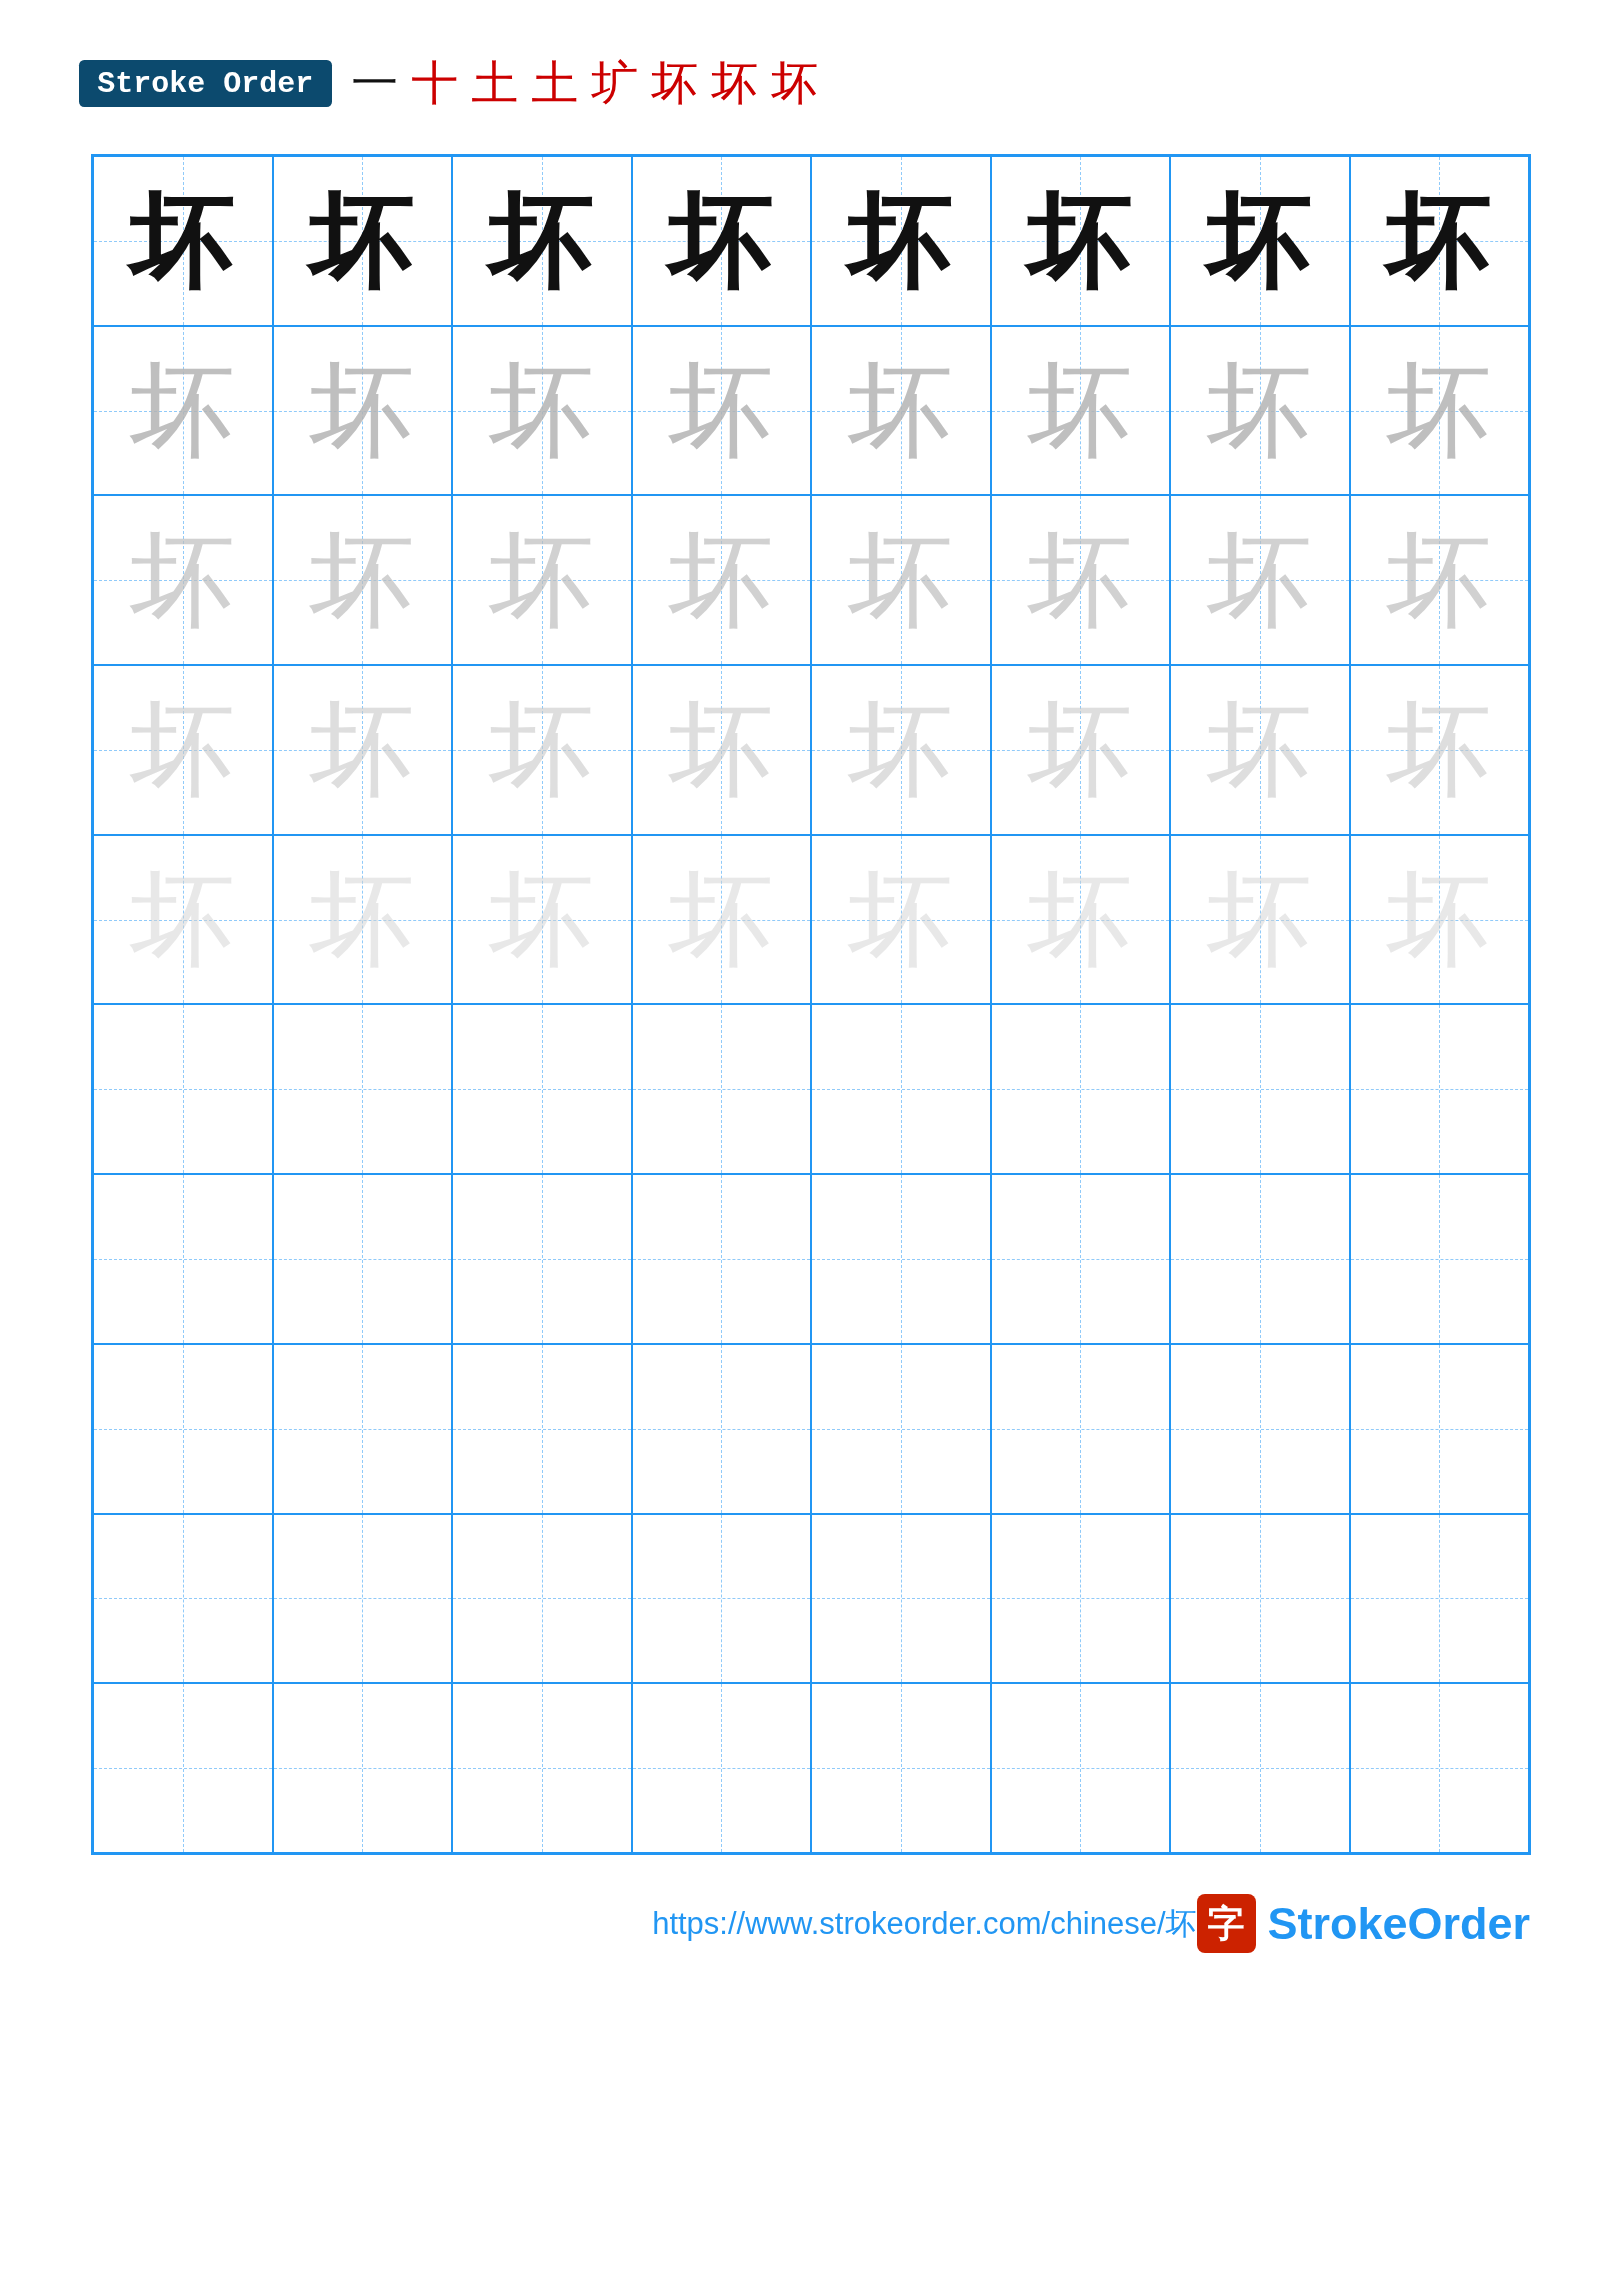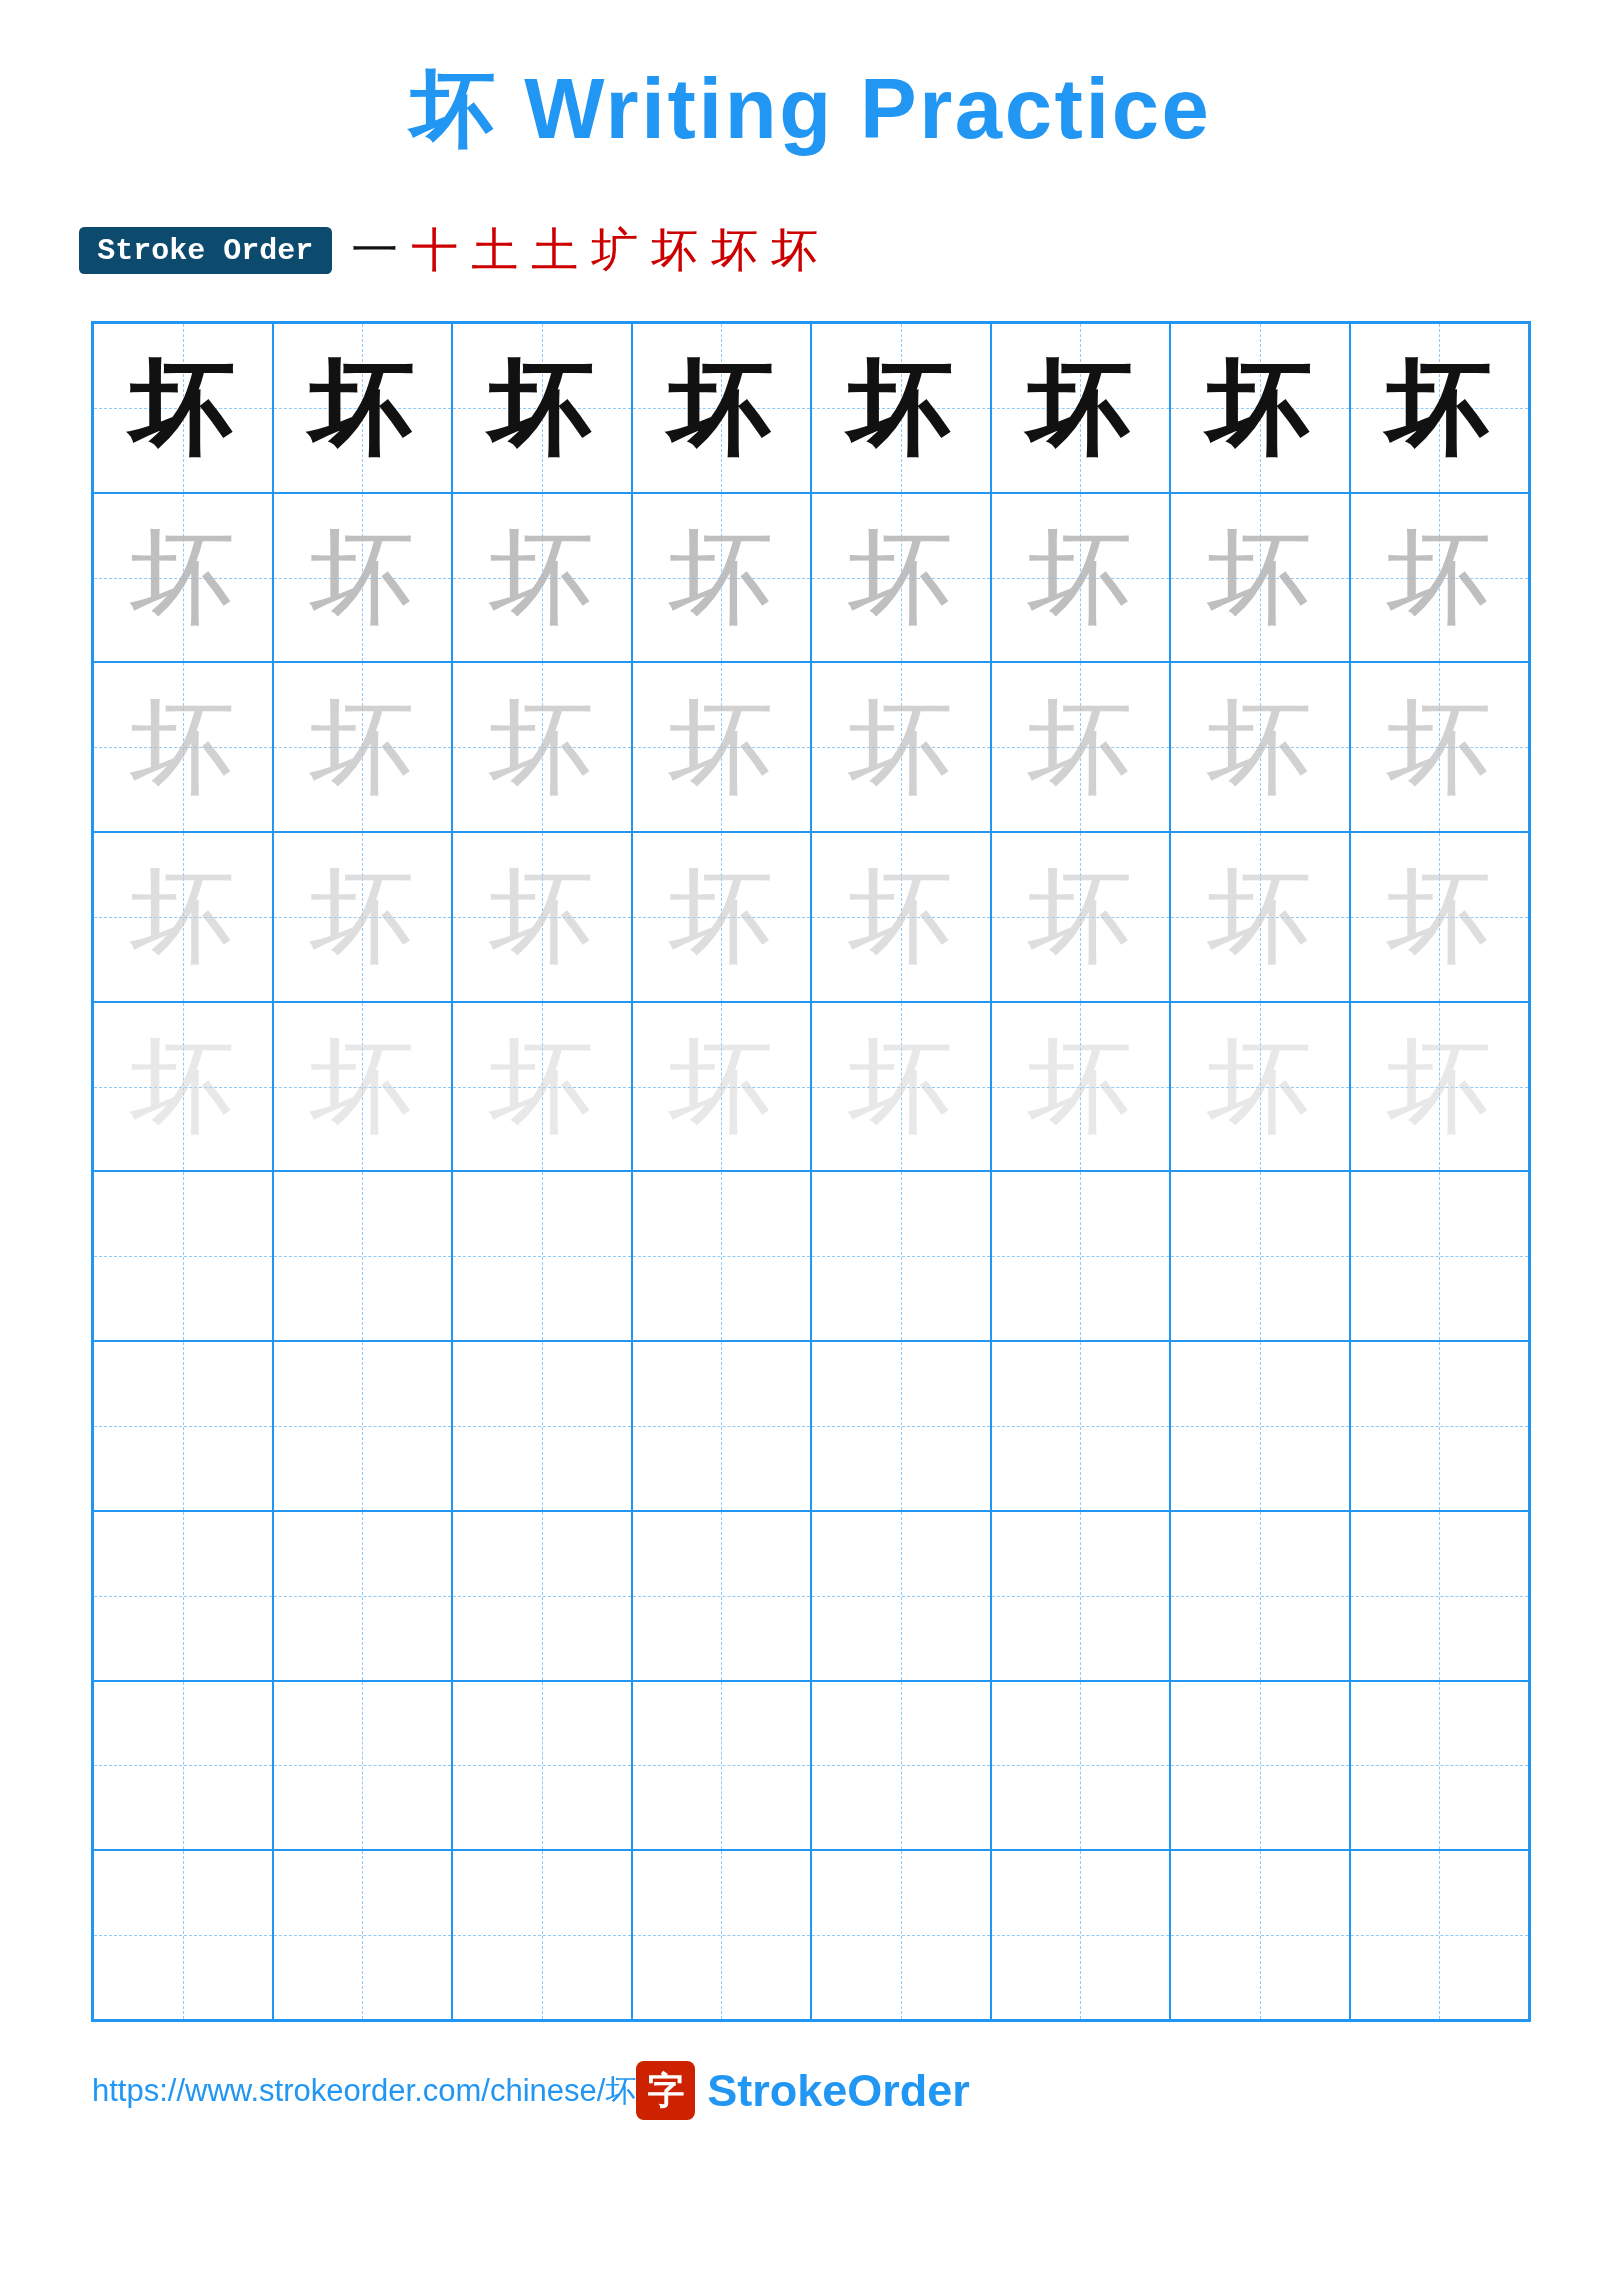--- a/index.html
+++ b/index.html
@@ -135,21 +135,21 @@
 
     .char-light4 {
       color: rgba(210,210,210,0.50);
     }
 
     
     .footer {
       width: 100%;
       display: flex;
       align-items: center;
-      justify-content: flex-start;
+      justify-content: flex-end;
       margin-top: 39px;
       padding: 0 13px;
     }
 
     .footer-url {
       font-size: 31px;
       color: #2196F3;
       font-family: Arial, sans-serif;
       text-decoration: none;
     }
@@ -183,21 +183,20 @@
 
     .brand-text span {
       color: #2196F3;
     }
   </style>
 </head>
 <body>
 
 <div class="page">
 
-  <h1 class="title">坏 Writing Practice</h1>
 
   <div class="stroke-order-row">
     <span class="stroke-order-badge">Stroke Order</span>
     <div class="stroke-sequence">
 
     <span class="stroke-char black">一</span>
         <span class="stroke-char">十</span>
         <span class="stroke-char">土</span>
         <span class="stroke-char">土</span>
         <span class="stroke-char">圹</span>

